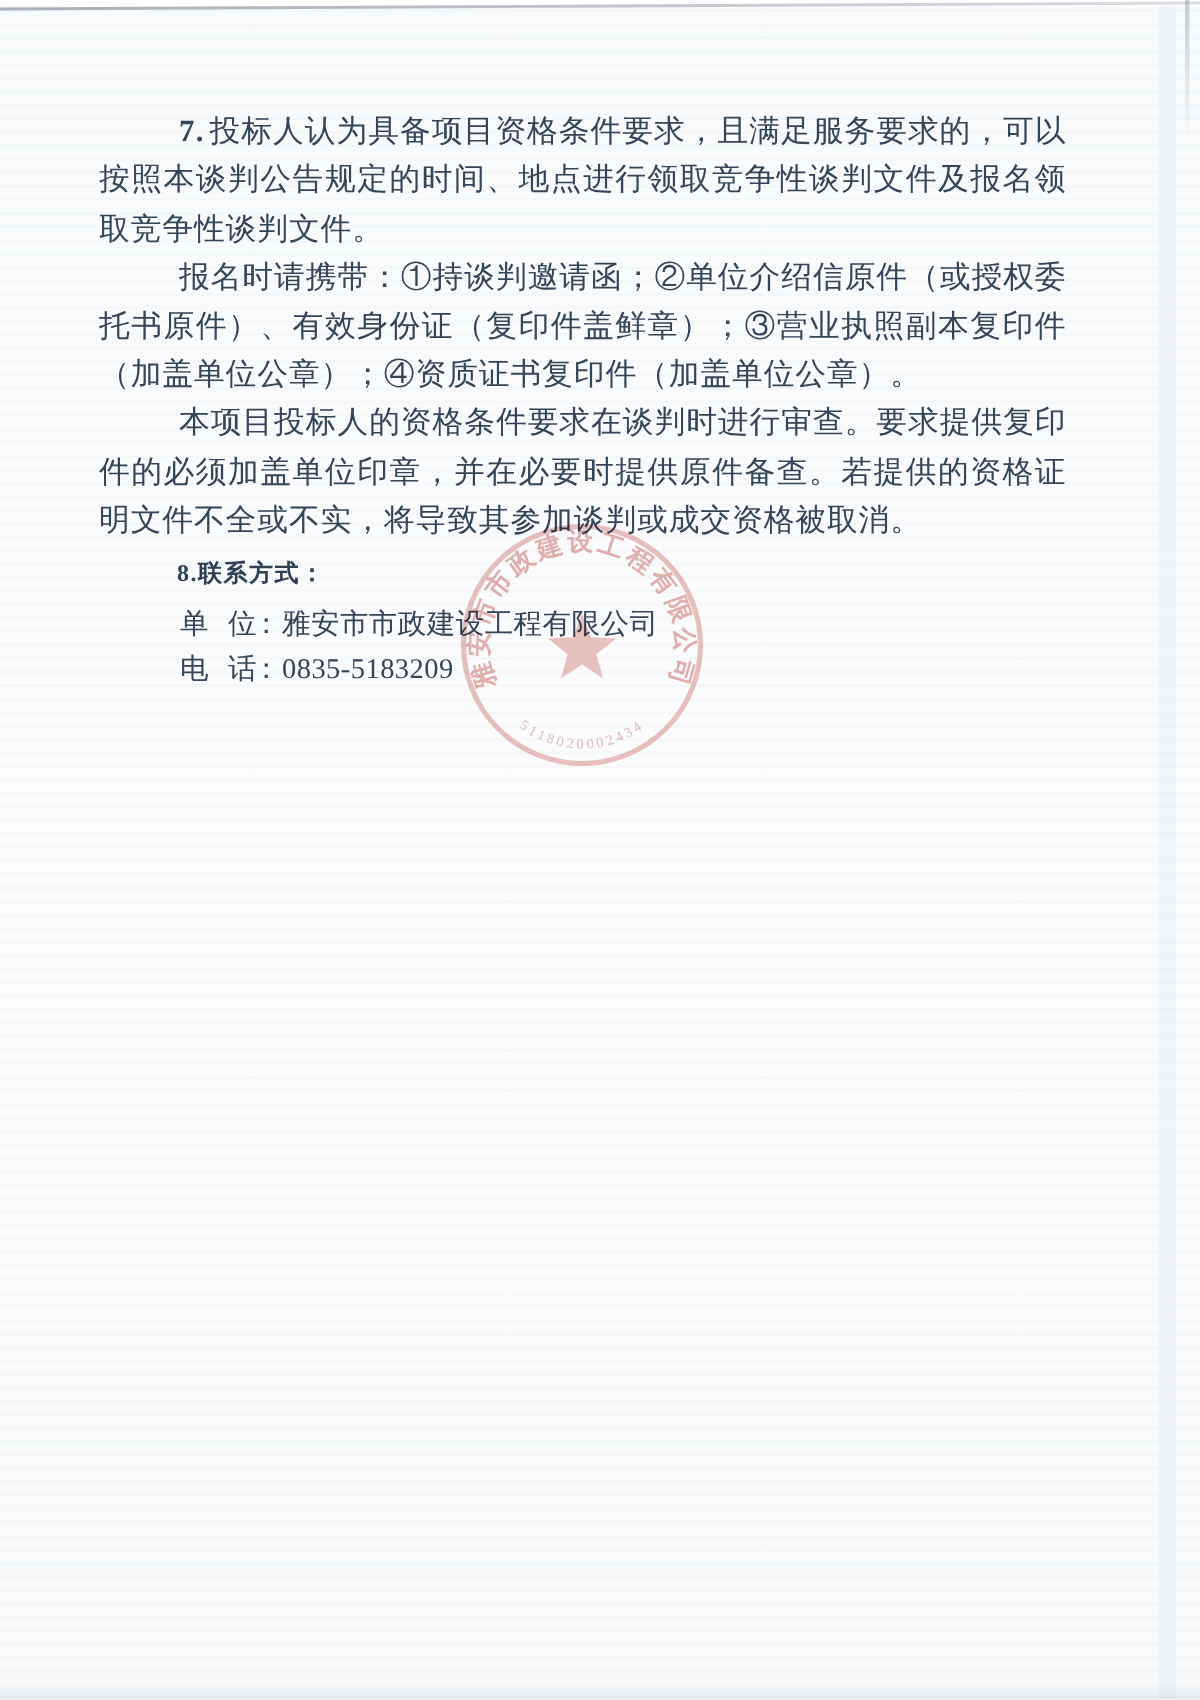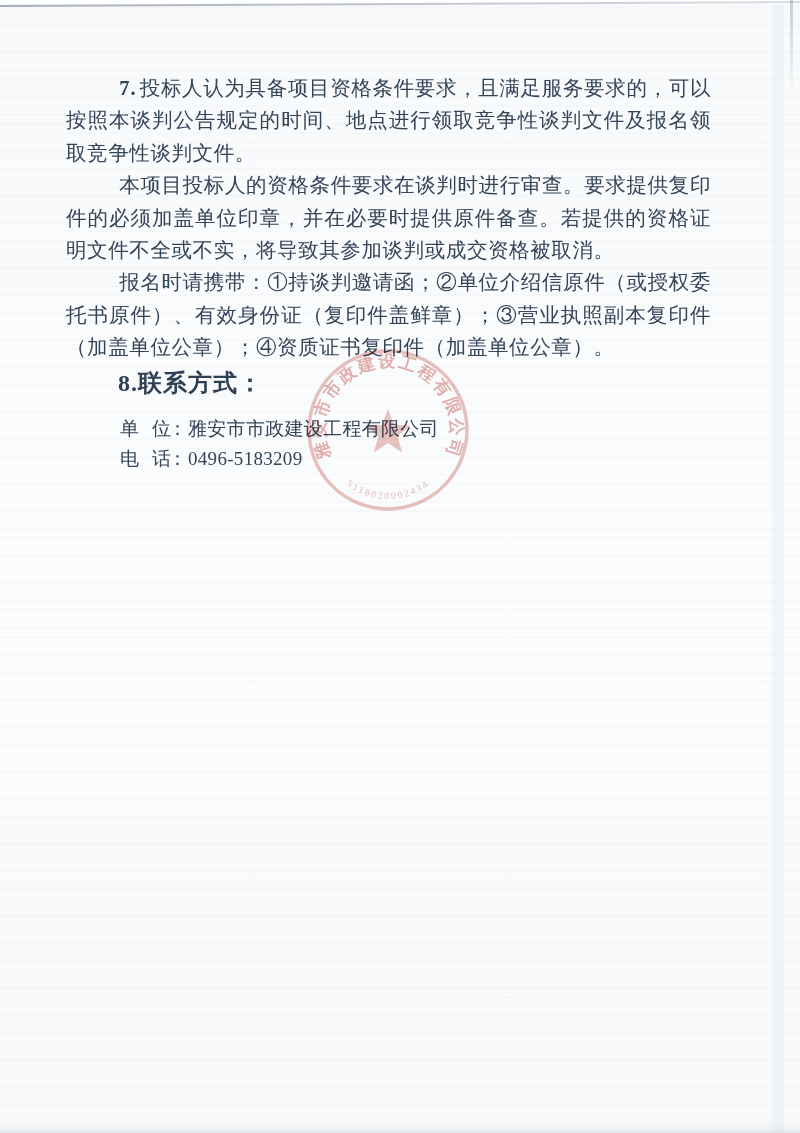--- a/index.html
+++ b/index.html
@@ -44,22 +44,22 @@
     margin: 0;
     font-size: 20.5px;
     line-height: 32.4px;
     letter-spacing: 0.6px;
     text-align: justify;
     text-indent: 2.6em;
   }
   .para-num { font-weight: bold; letter-spacing: 1px; padding-right: 3px; }
 
   .contact-heading {
-    margin: 4px 0 16px 52px;
-    font-size: 24px;
+    margin: 4px 0 4px 52px;
+    font-size: 16px;
     line-height: 30px;
     font-weight: bold;
     letter-spacing: 1px;
     color: #2f3f54;
   }
   .contact-row {
     margin-left: 54px;
     font-size: 19px;
     line-height: 30.5px;
     letter-spacing: 0.4px;
@@ -95,31 +95,31 @@
   <div class="scan-top-white"></div>
   <div class="scan-edge-top"></div>
   <div class="scan-edge-right"></div>
   <div class="scan-band-right"></div>
   <div class="scan-bottom"></div>
 
   <div class="content">
 
     <p class="body-para"><b class="para-num">7.</b><span>投标人认为具备项目资格条件要求，且满足服务要求的，可以按照本谈判公告规定的时间、地点进行领取竞争性谈判文件及报名领取竞争性谈判文件。</span></p>
 
+    <p class="body-para"><span>报名时请携带：①持谈判邀请函；②单位介绍信原件（或授权委托书原件）、有效身份证（复印件盖鲜章）；③营业执照副本复印件（加盖单位公章）；④资质证书复印件（加盖单位公章）。</span></p>
+
     <p class="body-para"><span>本项目投标人的资格条件要求在谈判时进行审查。要求提供复印件的必须加盖单位印章，并在必要时提供原件备查。若提供的资格证明文件不全或不实，将导致其参加谈判或成交资格被取消。</span></p>
-
-    <p class="body-para"><span>报名时请携带：①持谈判邀请函；②单位介绍信原件（或授权委托书原件）、有效身份证（复印件盖鲜章）；③营业执照副本复印件（加盖单位公章）；④资质证书复印件（加盖单位公章）。</span></p>
 
     <h3 class="contact-heading">8.联系方式：</h3>
 
     <div class="contact-row">
       <span class="label">单　位：</span><span class="value">雅安市市政建设工程有限公司</span>
     </div>
     <div class="contact-row">
-      <span class="label">电　话：</span><span class="value">0496-5183209</span>
+      <span class="label">电　话：</span><span class="value">0835-5183209</span>
     </div>
 
   </div>
 
   <svg class="seal" viewBox="0 0 166 166" xmlns="http://www.w3.org/2000/svg">
     <defs>
       <path id="seal-arc-top" class="arcpath" d="M 25.9 109.6 A 63 63 0 1 1 140.1 109.6"></path>
       <path id="seal-arc-bottom" class="arcpath" d="M 26.5 122.6 A 69 69 0 0 0 139.5 122.6"></path>
     </defs>
     <circle class="ring" cx="83" cy="83" r="79"></circle>

